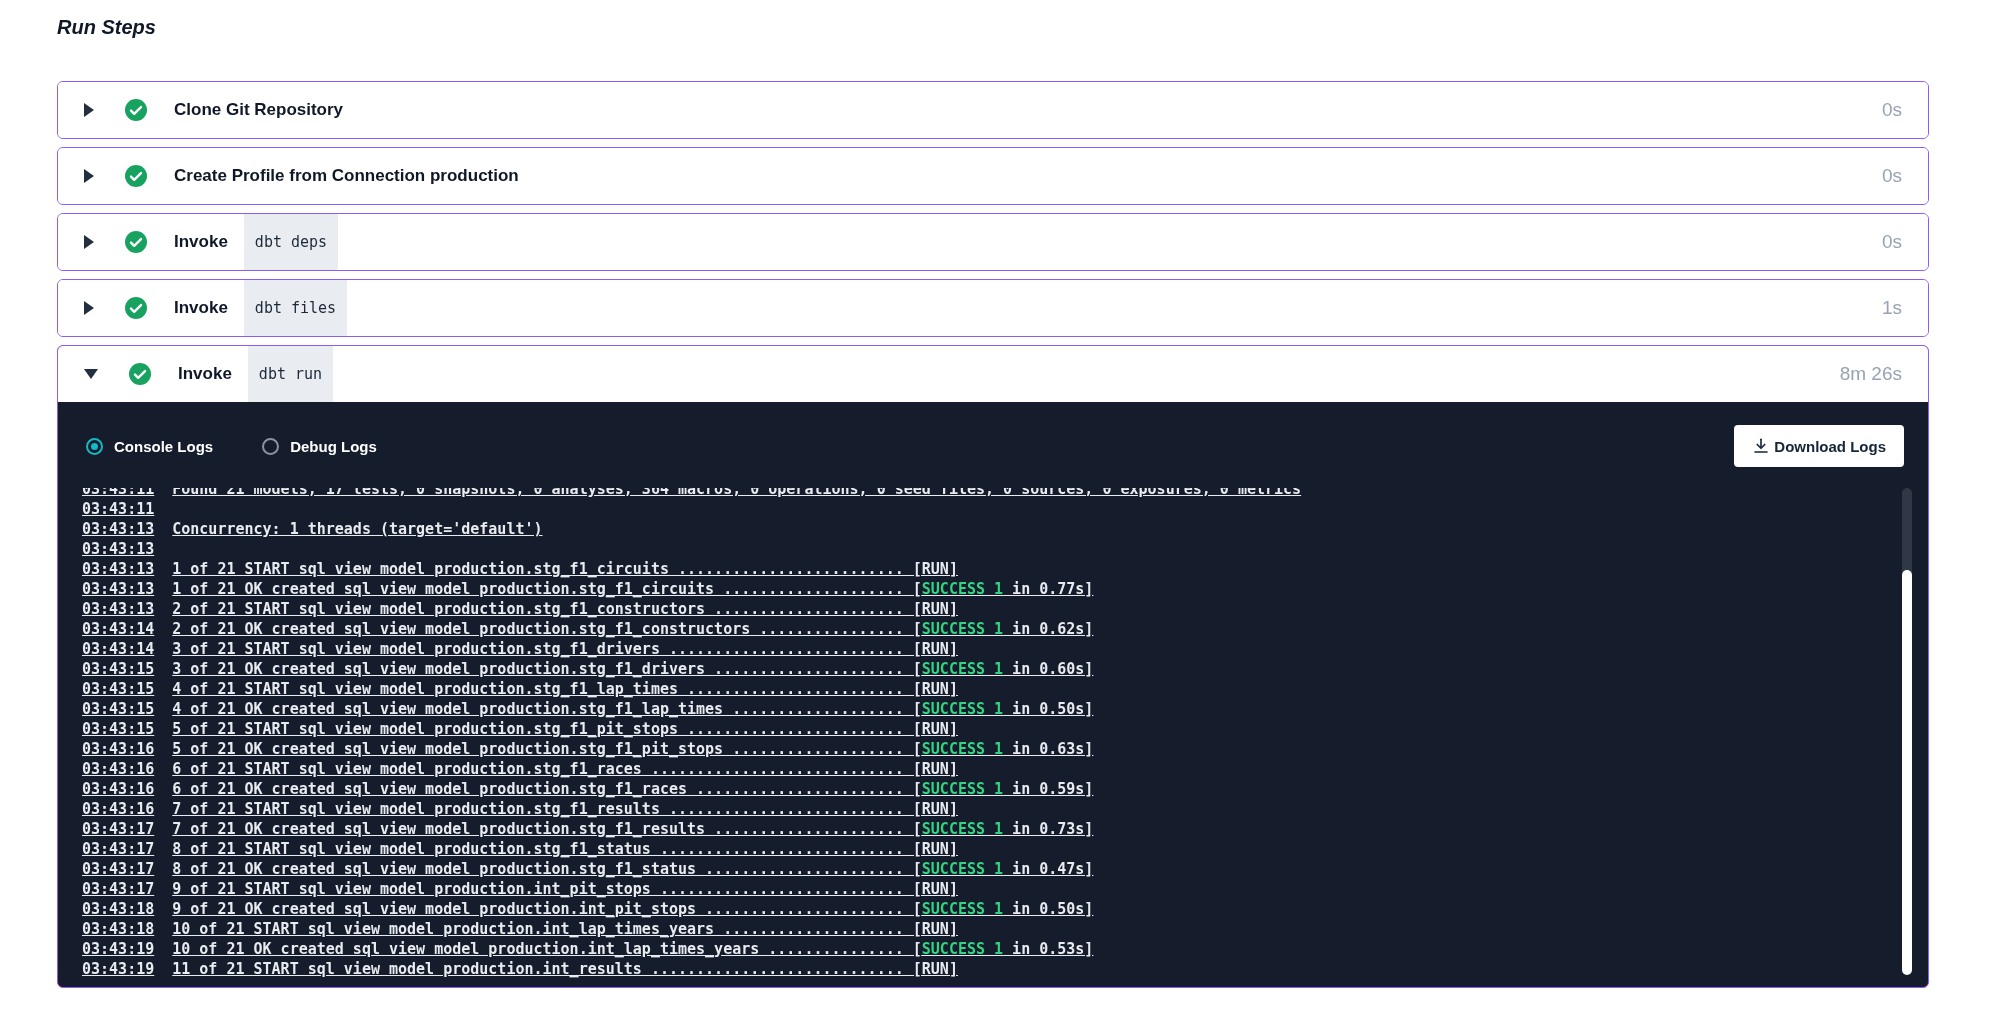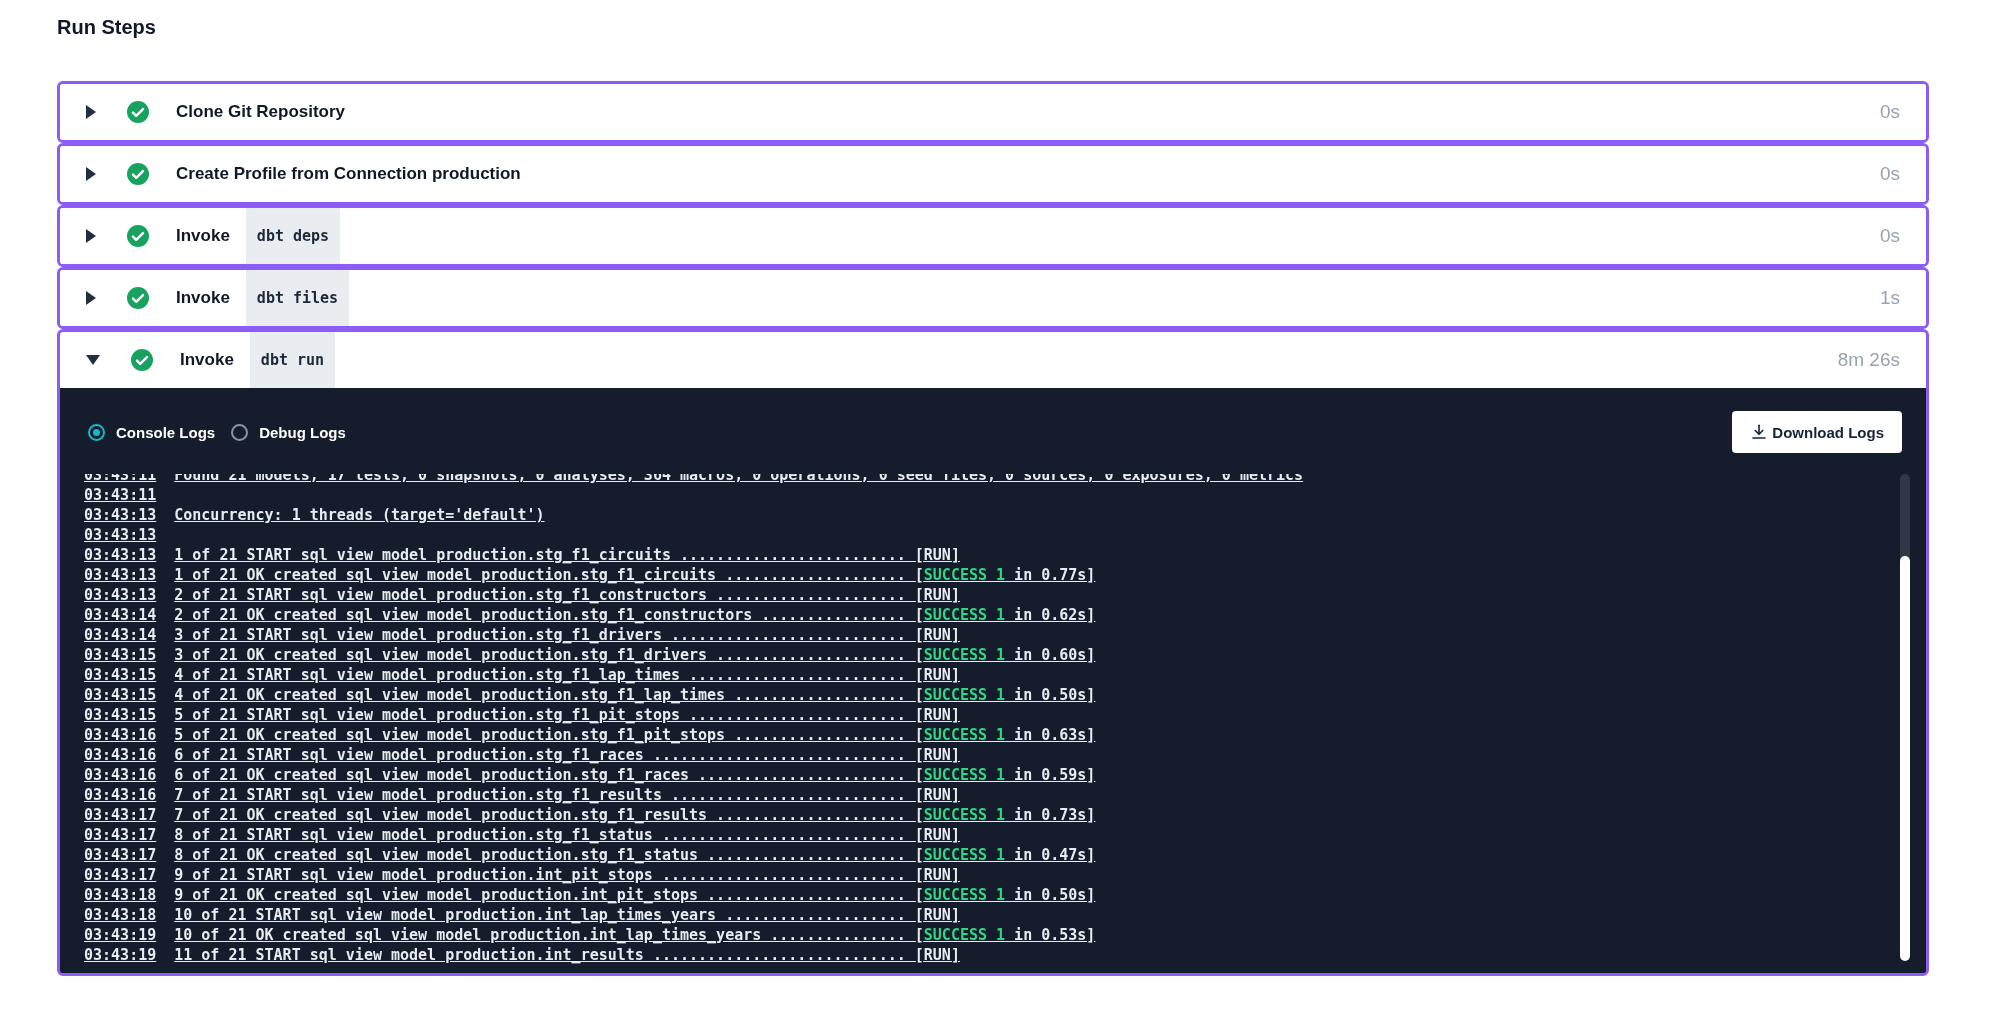--- a/index.html
+++ b/index.html
@@ -3,43 +3,43 @@
 <meta charset="utf-8">
 <style>
   * { box-sizing: border-box; }
   html,body { margin:0; padding:0; }
   body {
     width:2000px; height:1029px; background:#ffffff;
     font-family:"Liberation Sans", sans-serif; color:#101828;
     overflow:hidden; position:relative;
   }
   .page { padding:16px 0 0 57px; }
-  .page-title { font-size:20px; font-weight:700; margin:0 0 42px 0; color:#101828; }
+  .page-title { font-size:20px; font-weight:700; margin:0 0 42px 0; color:#101828;font-style:italic; }
 
   .steps { width:1872px; }
   .step-card {
-    border:3px solid #8b5cf6; border-radius:6px; margin-bottom:0;
+    border:1px solid #8b5cf6; border-radius:6px; margin-bottom:8px;
     background:#be185d; overflow:hidden;
   }
   .step-header { display:flex; align-items:center; height:56px; padding:0 26px; cursor:pointer; background:#fff; }
   .chev { width:0; height:0; border-style:solid; margin-right:30px; flex:none; }
   .chev.right { border-width:7px 0 7px 10px; border-color:transparent transparent transparent #222f3e; }
   .chev.down  { border-width:10px 7px 0 7px; border-color:#222f3e transparent transparent transparent; }
   .check { display:flex; margin-right:26px; flex:none; }
   .check svg circle { fill: var(--check-green, #17a35f); }
   .step-label { font-size:17px; font-weight:700; color:#101828; }
   .cmd-chip {
-    margin-left:16px; font-family:"DejaVu Sans Mono", monospace; font-size:15px; font-weight:700;
+    margin-left:16px; font-family:"DejaVu Sans Mono", monospace; font-size:15px; font-weight:400;
     background:#e9edf1; border-radius:4px; padding:21px 11px; color:#1d2939;
   }
   .duration { margin-left:auto; font-size:19px; color:#98a2b3; }
 
   .console { position:relative; background:var(--console-bg,#151d2c); height:585px; color:#e8ebf0; }
   .console-header { display:flex; align-items:center; padding:24px 24px 0 28px; height:64px; }
-  .radio-group { display:flex; align-items:center; gap:16px; }
+  .radio-group { display:flex; align-items:center; gap:49px; }
   .radio-opt { display:flex; align-items:center; gap:11px; cursor:pointer; }
   .radio { width:17px; height:17px; border:2px solid #8a93a3; border-radius:50%;
            display:flex; align-items:center; justify-content:center; flex:none; background:transparent; }
   .radio-dot { width:7px; height:7px; border-radius:50%; background:transparent; }
   .radio-opt.sel .radio { border-color: var(--teal,#12b9c6); }
   .radio-opt.sel .radio-dot { background: var(--teal,#12b9c6); }
   .radio-label { font-size:15px; font-weight:700; color:#ffffff; }
   .download-btn {
     margin-left:auto; display:flex; align-items:center; gap:4px;
     background:#ffffff; color:#16243a; border:none; border-radius:4px;

